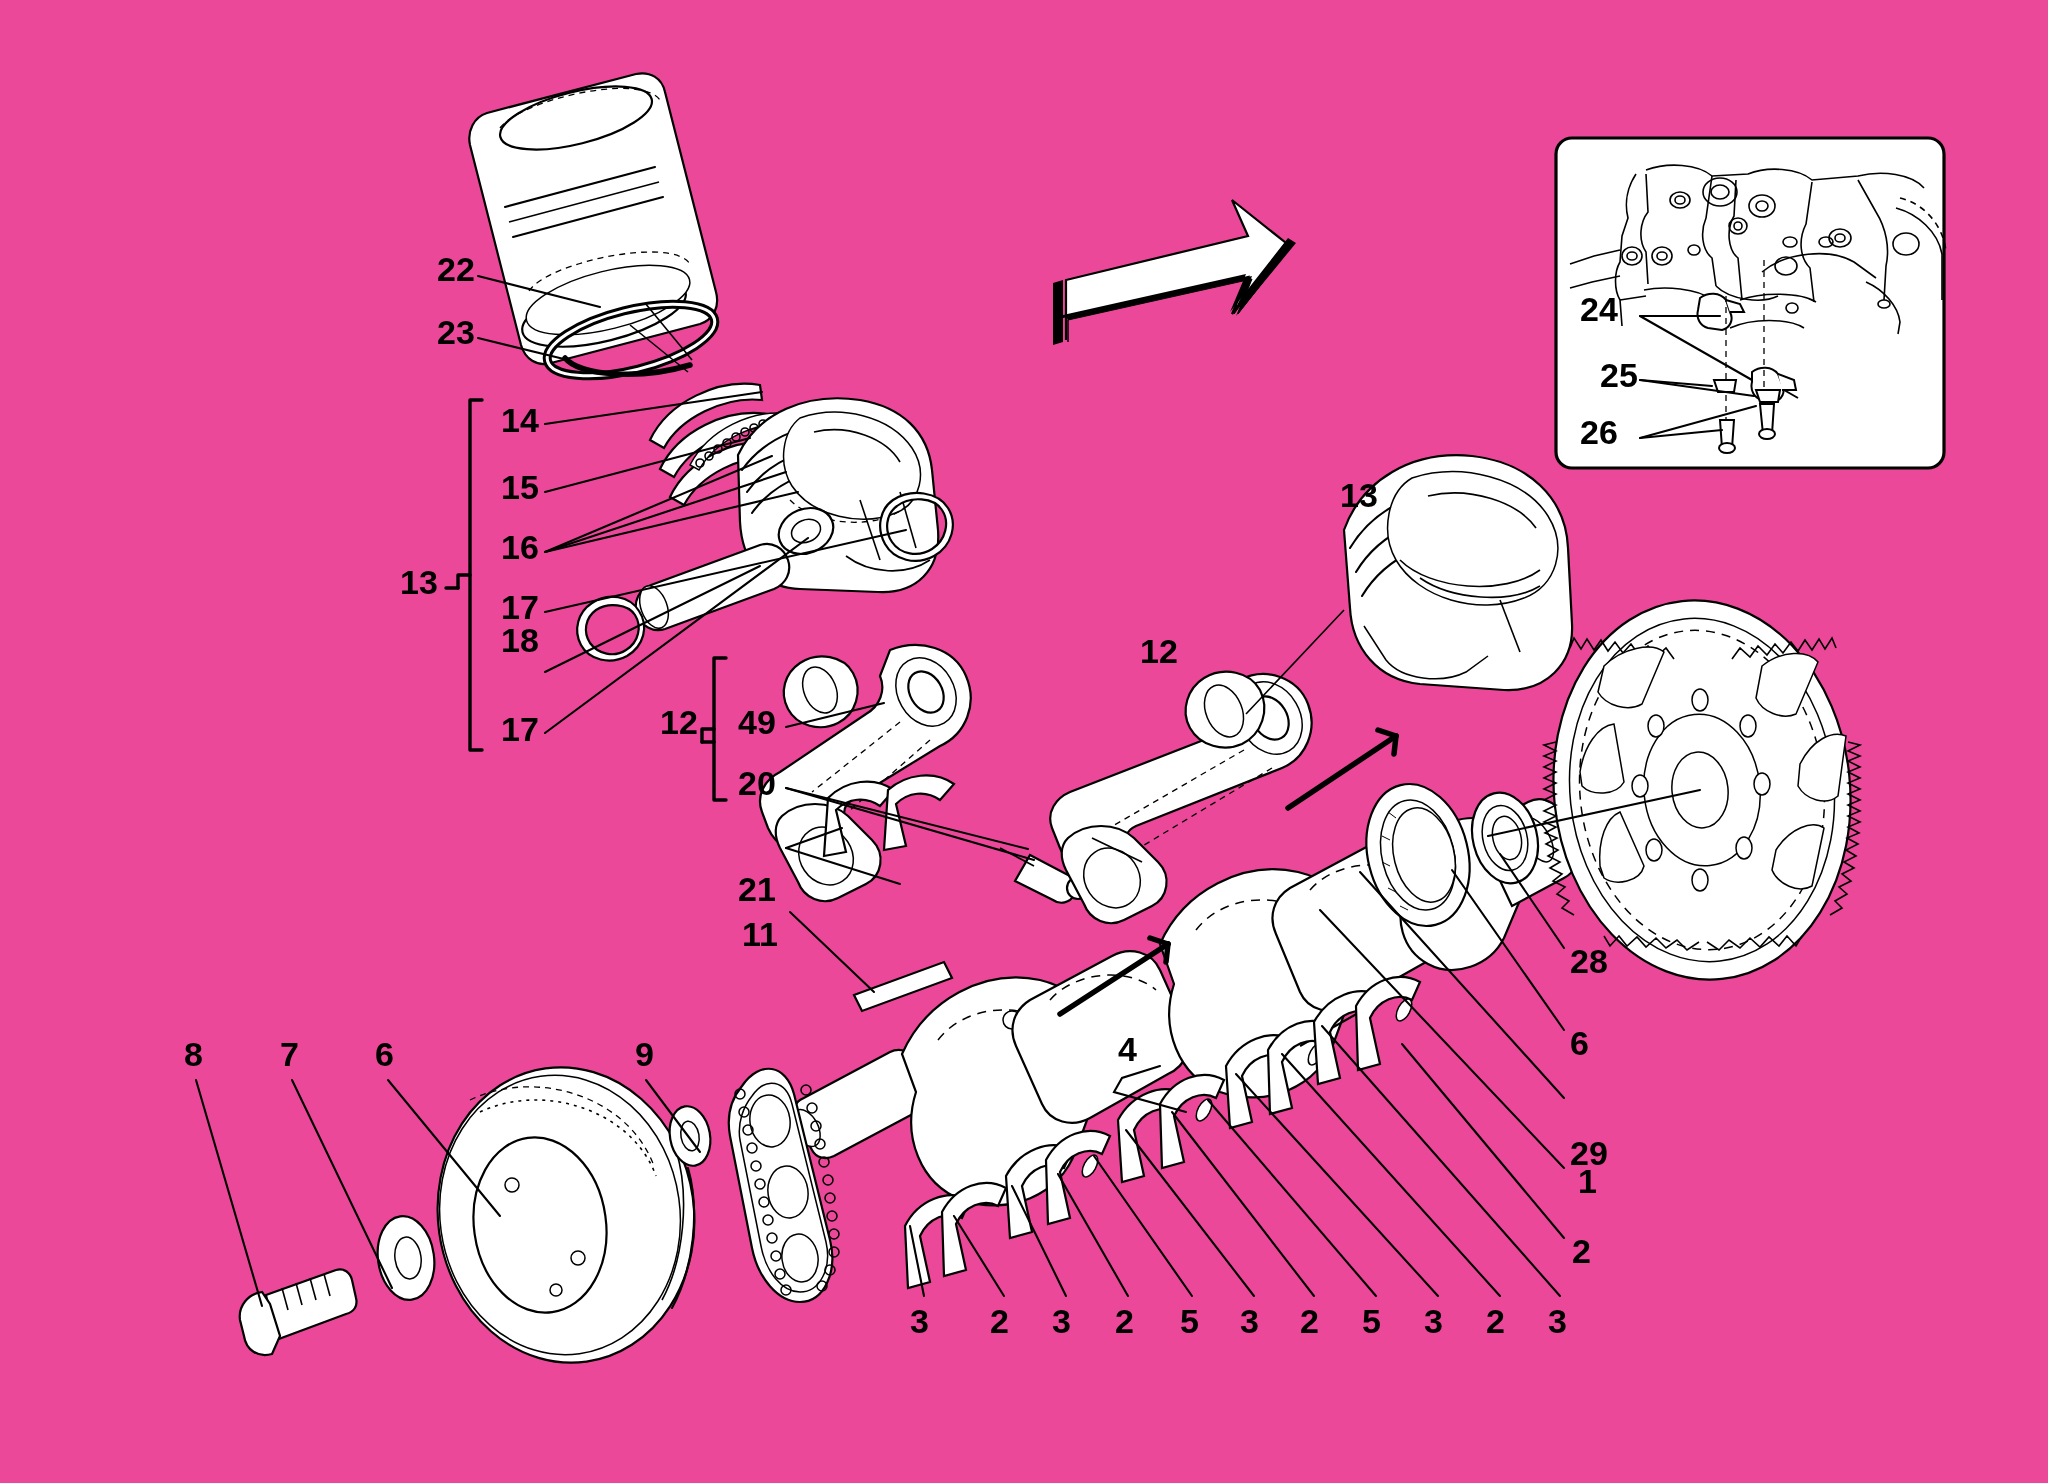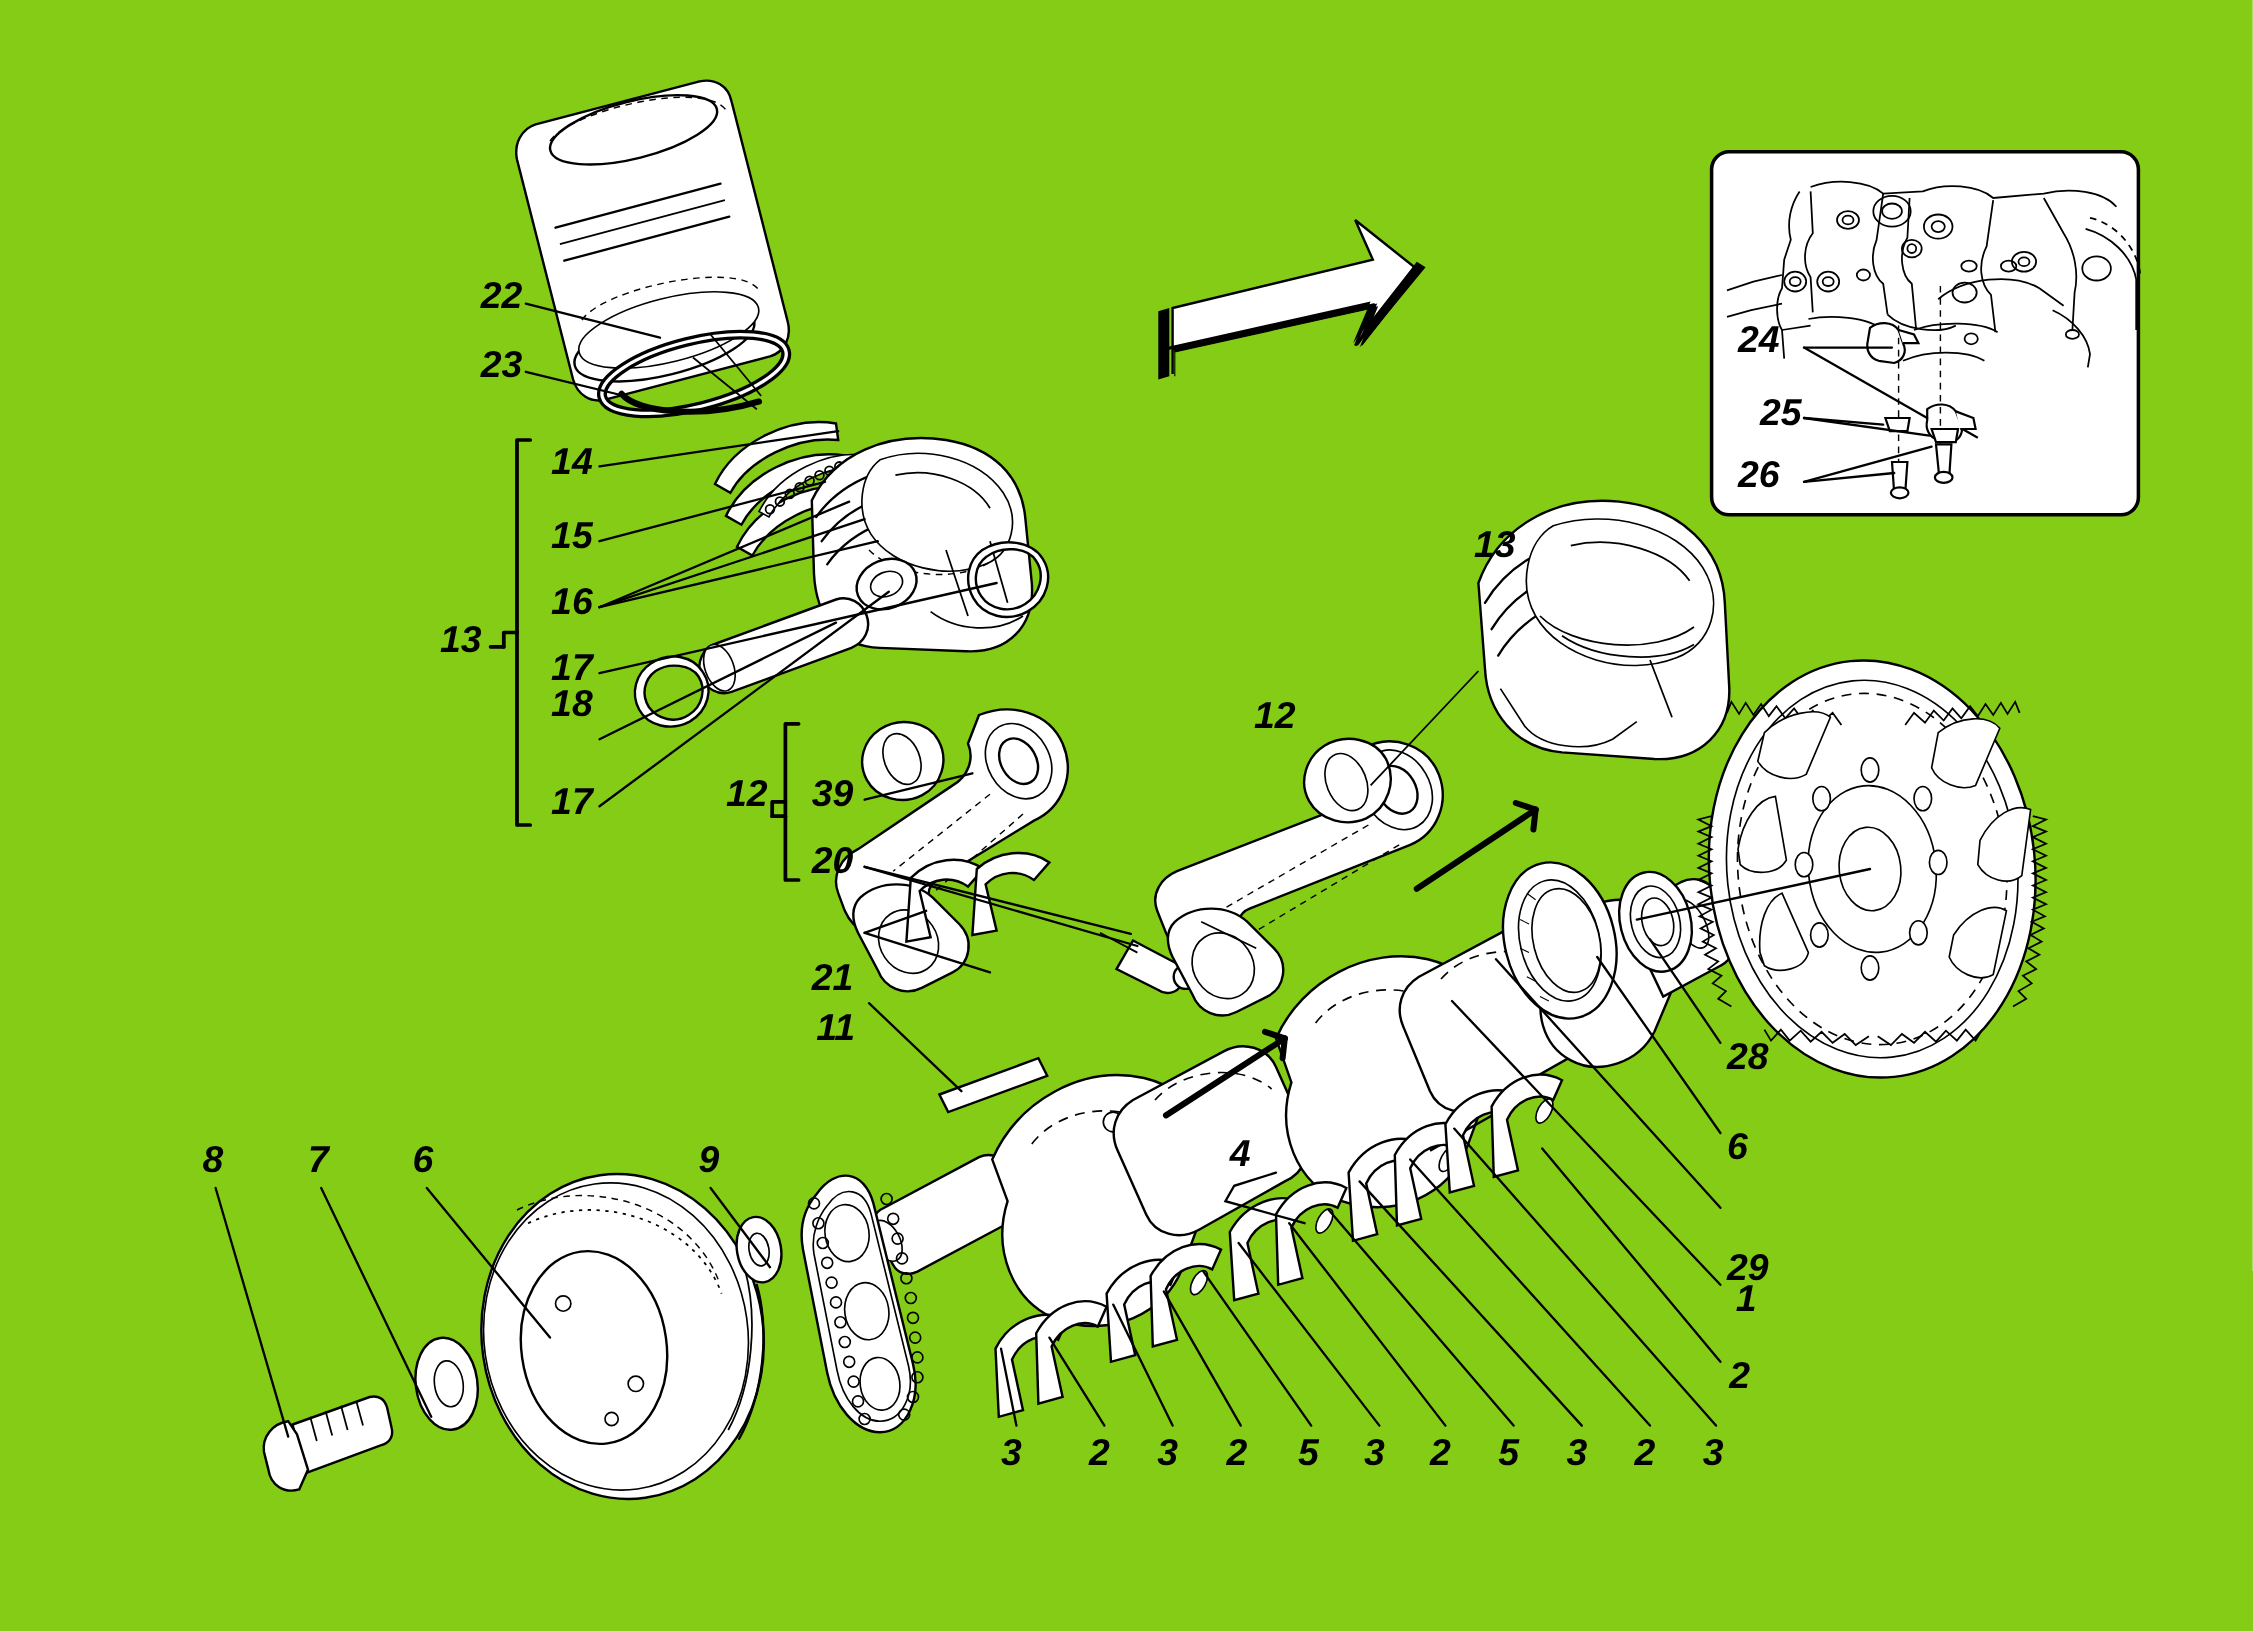--- a/index.html
+++ b/index.html
@@ -1,17 +1,17 @@
 <!DOCTYPE html>
 <html><head>
 <meta charset="utf-8">
 <style>
   html,body{margin:0;padding:0;background:#ffffff;}
   body{font-family:"Liberation Sans", sans-serif;}
-  #root{position:relative;width:2048px;height:1483px;background:#84cc16;overflow:hidden;font-style:italic;}
+  #root{position:relative;width:2048px;height:1483px;background:#ec4899;overflow:hidden;}
   .lbl{position:absolute;font-family:"Liberation Sans", sans-serif;font-weight:700;color:#000;
        font-size:34px;line-height:1;white-space:nowrap;letter-spacing:0px;}
   svg{position:absolute;left:0;top:0;width:2048px;height:1483px;}
   .ln{stroke:#000;stroke-width:2.1;fill:none;stroke-linecap:round;}
   .ln-thin{stroke:#000;stroke-width:1.6;fill:none;}
   .ln-hvy{stroke:#000;stroke-width:5.5;fill:none;stroke-linecap:round;}
   .br{stroke:#000;stroke-width:3.4;fill:none;stroke-linecap:round;stroke-linejoin:round;}
   .part{stroke:#000;fill:#ffffff;stroke-width:2.2;}
   .part-th{stroke:#000;fill:#ffffff;stroke-width:1.5;}
   .dash{stroke:#000;fill:none;stroke-width:1.5;stroke-dasharray:9 7;}
@@ -515,21 +515,21 @@
 
 <div class="lbl" style="left:501px;top:403px;">14</div>
 <div class="lbl" style="left:501px;top:470px;">15</div>
 <div class="lbl" style="left:501px;top:530px;">16</div>
 <div class="lbl" style="left:400px;top:565px;">13</div>
 <div class="lbl" style="left:501px;top:590px;">17</div>
 <div class="lbl" style="left:501px;top:623px;">18</div>
 <div class="lbl" style="left:501px;top:712px;">17</div>
 
 <div class="lbl" style="left:660px;top:705px;">12</div>
-<div class="lbl" style="left:738px;top:705px;">39</div>
+<div class="lbl" style="left:738px;top:705px;">49</div>
 <div class="lbl" style="left:738px;top:766px;">20</div>
 <div class="lbl" style="left:738px;top:826px;margin-top:46px;">21</div>
 <div class="lbl" style="left:742px;top:890px;margin-top:27px;">11</div>
 
 <div class="lbl" style="left:1140px;top:634px;">12</div>
 <div class="lbl" style="left:1340px;top:478px;">13</div>
 
 <div class="lbl" style="left:1118px;top:1032px;">4</div>
 
 <div class="lbl" style="left:1570px;top:944px;">28</div>

